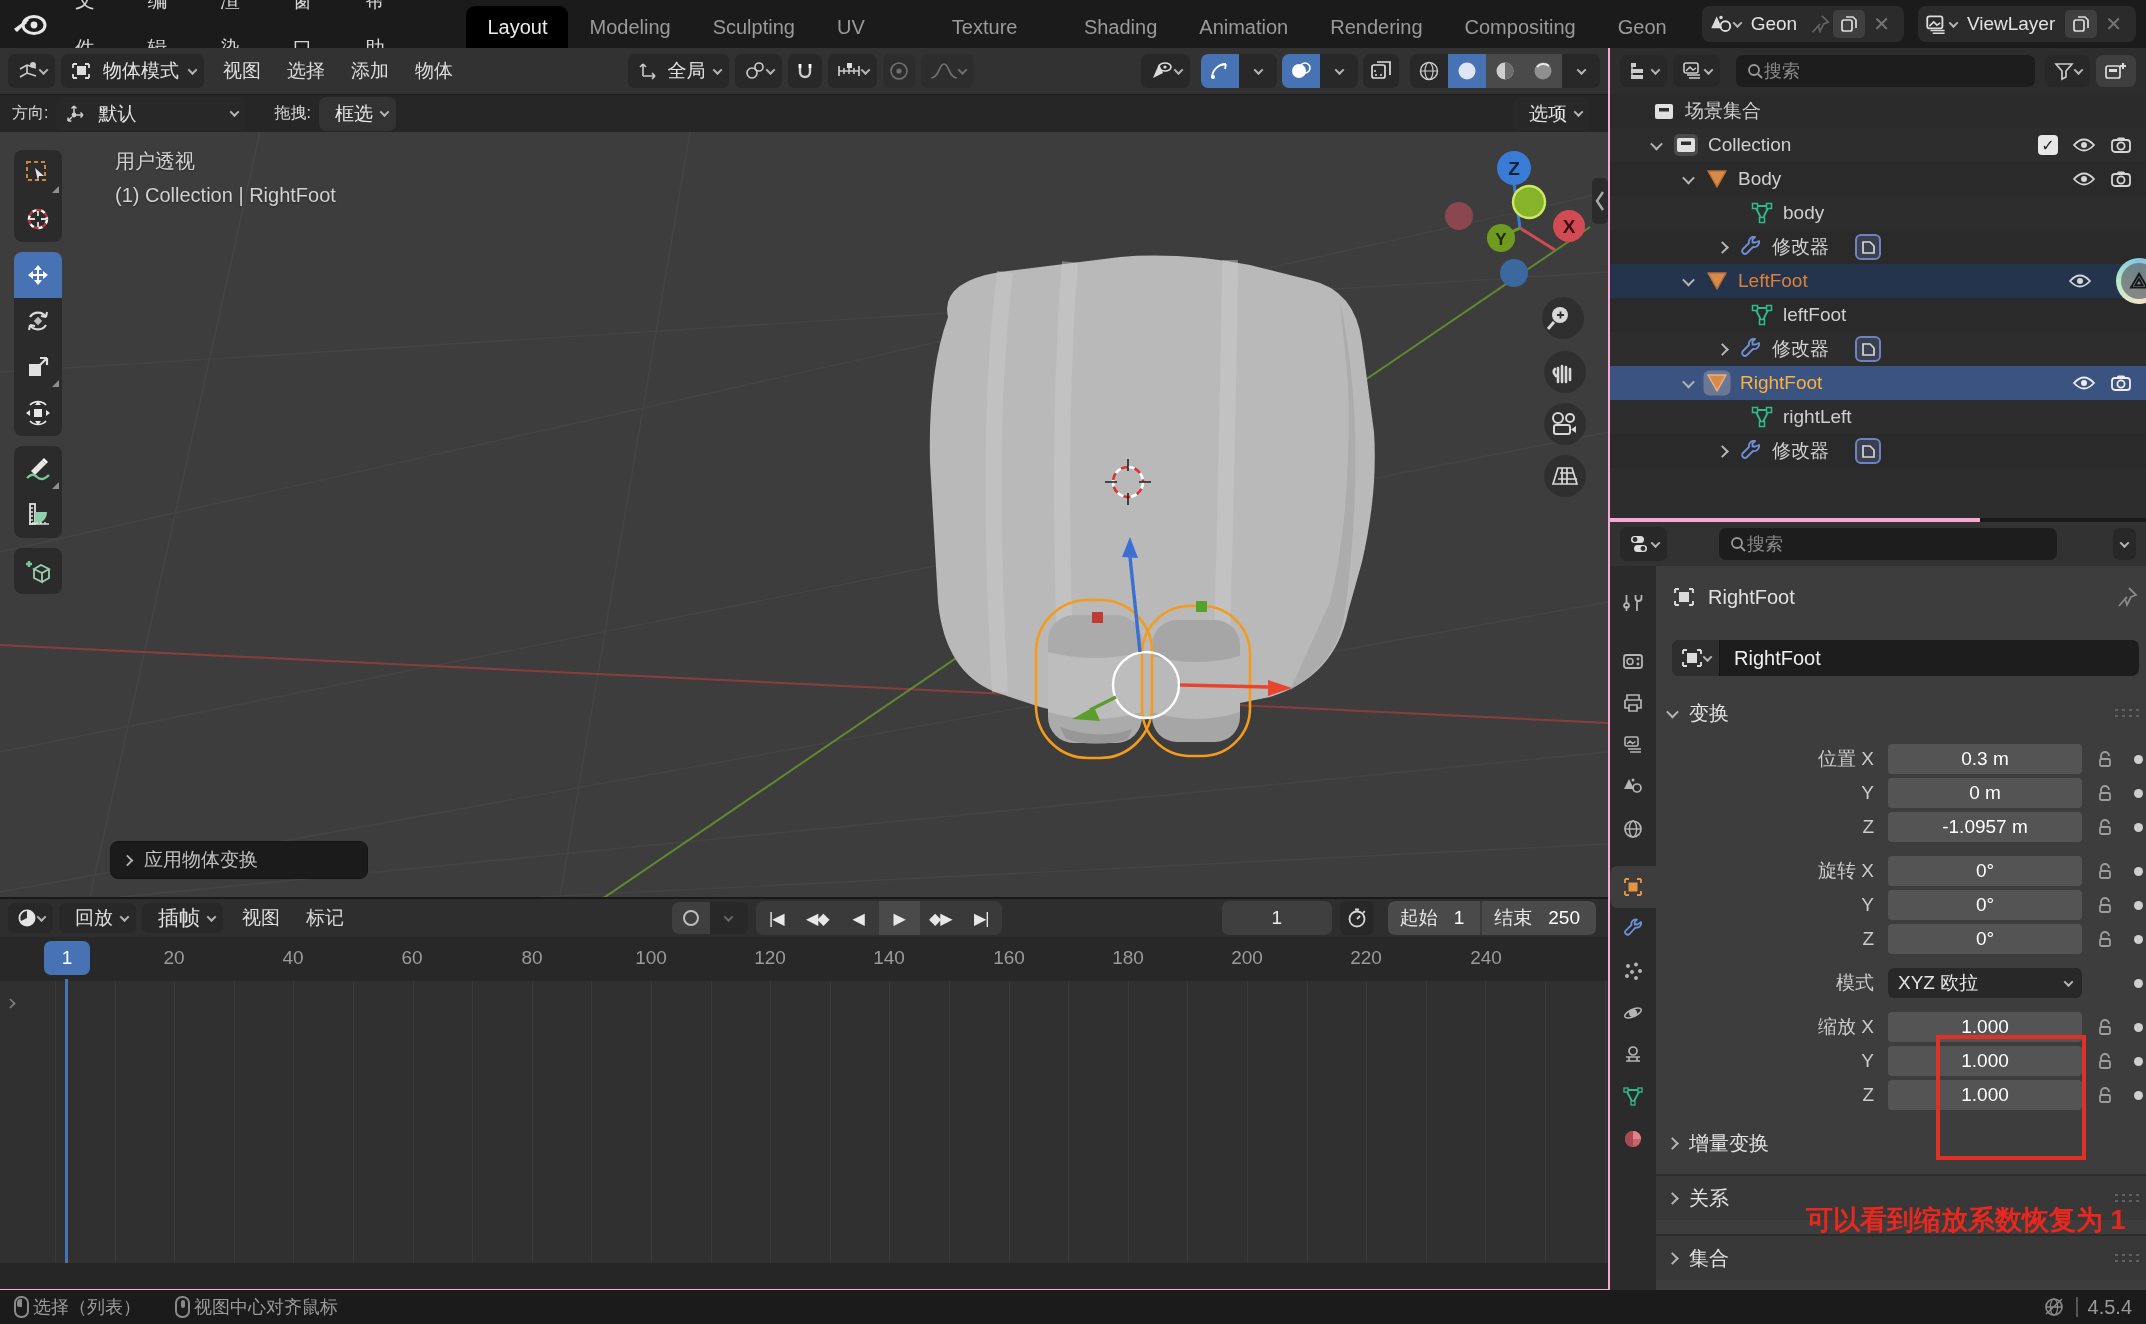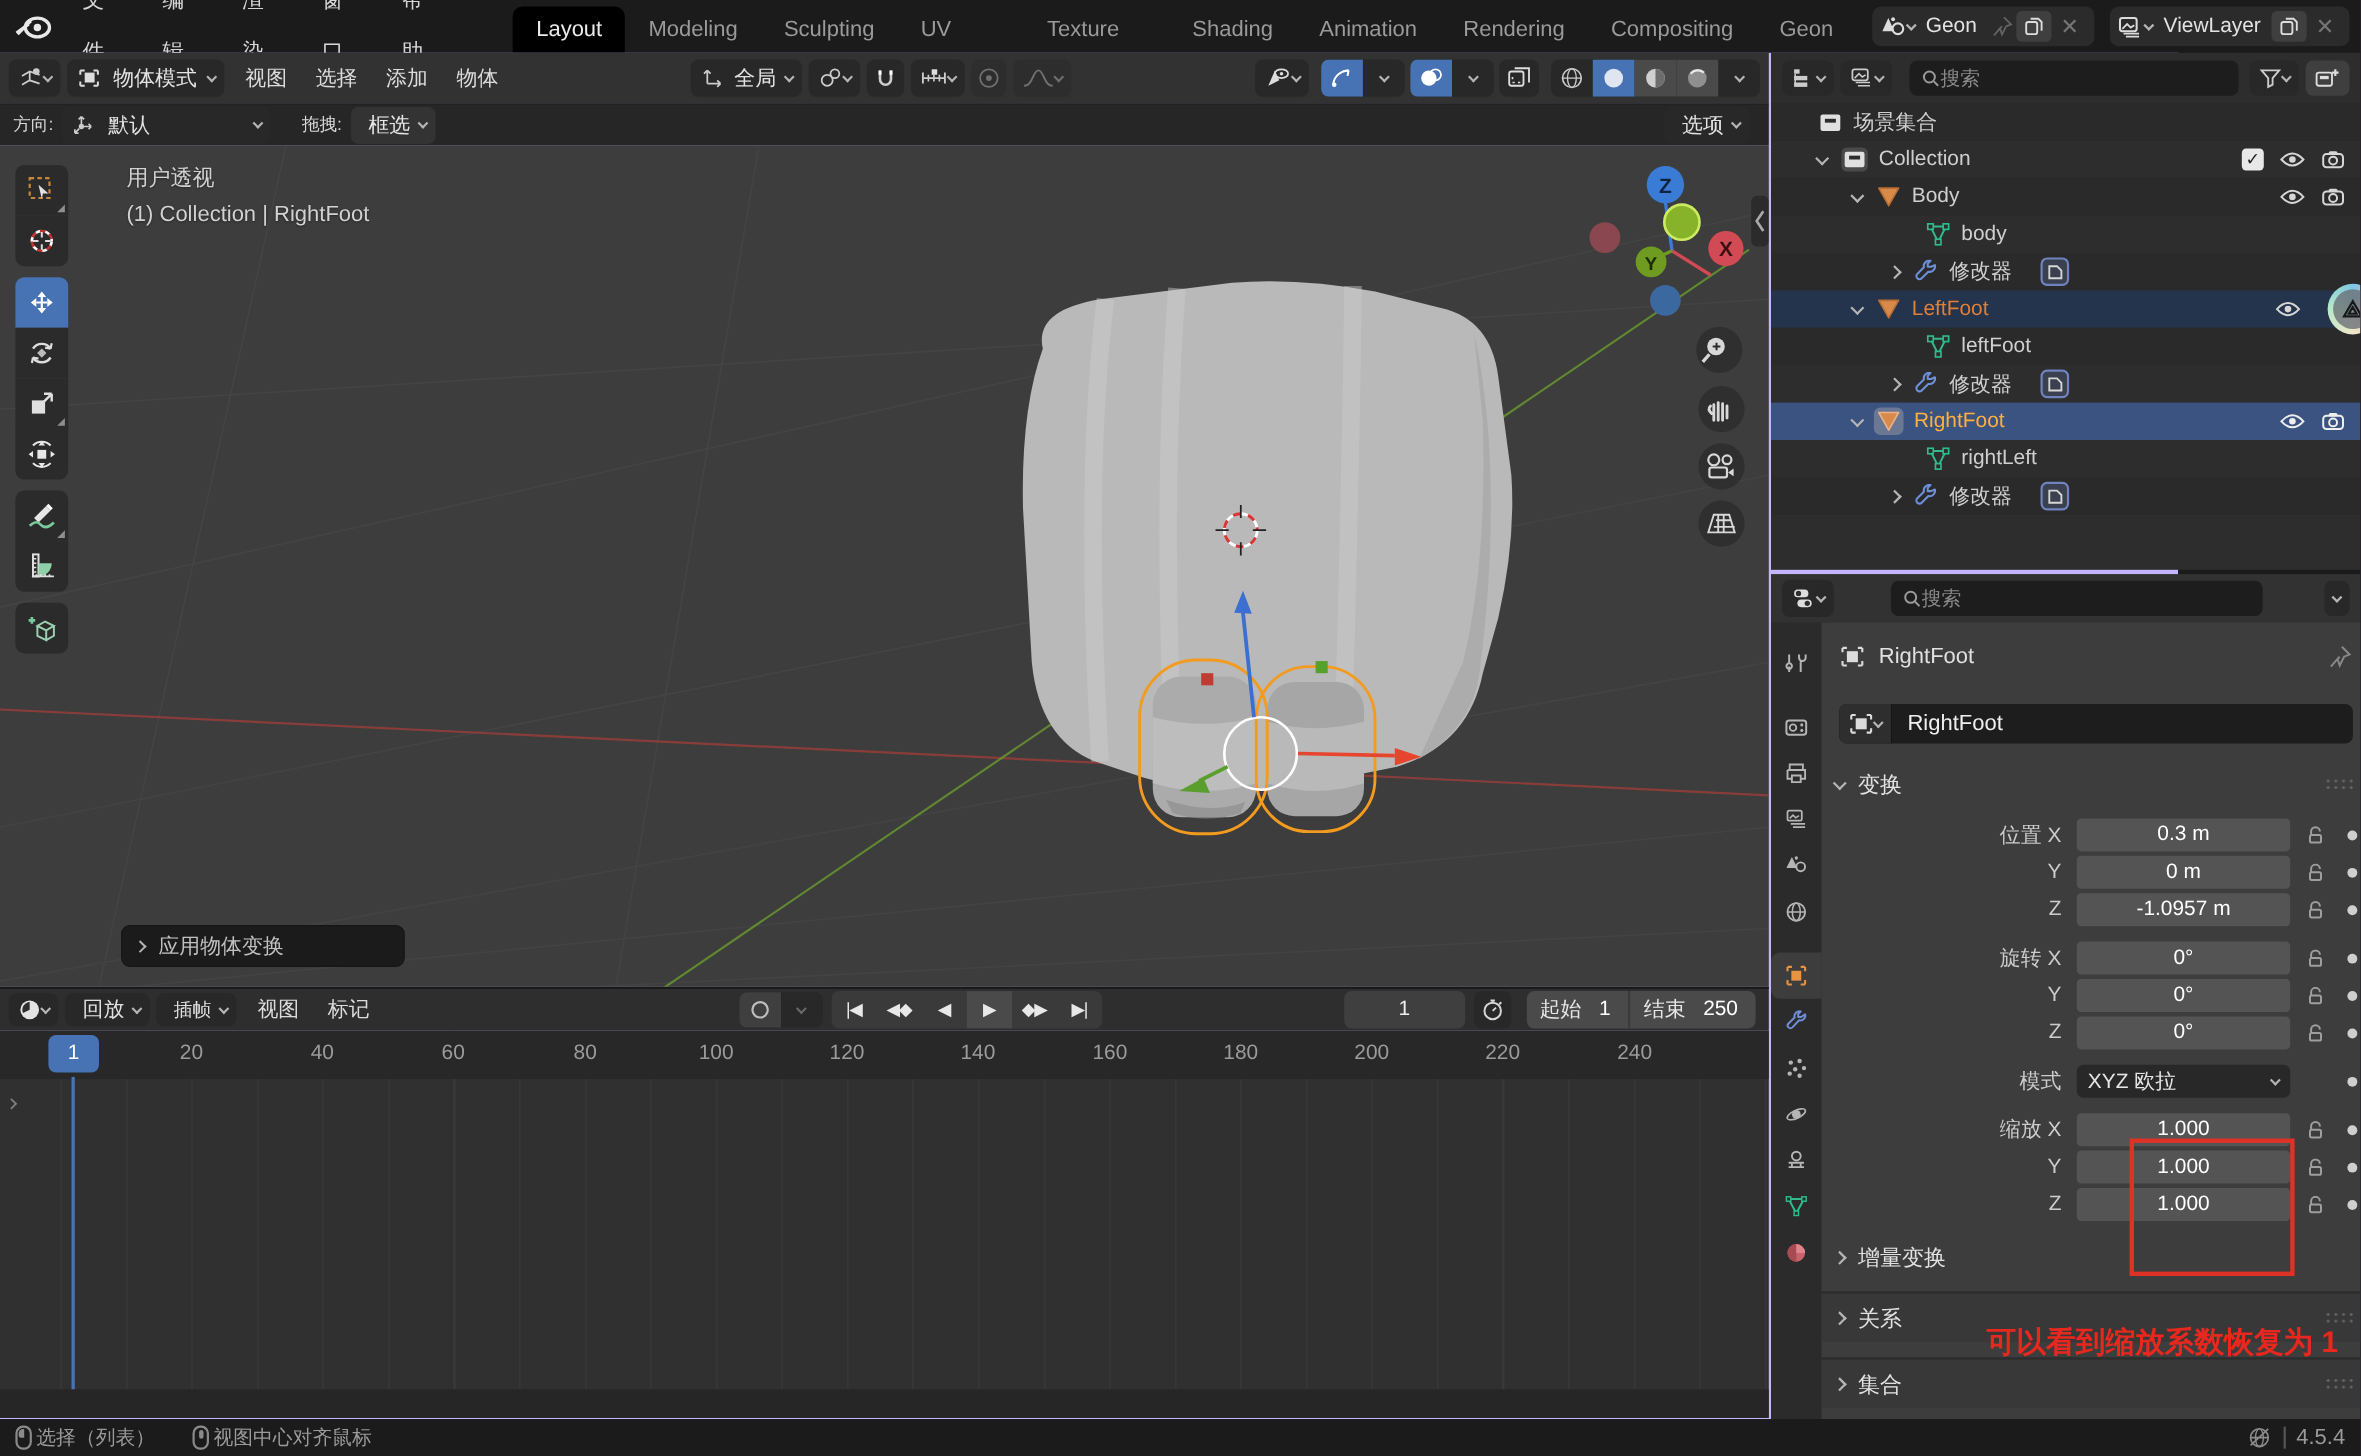--- a/index.html
+++ b/index.html
@@ -18,21 +18,21 @@
   .wicon{width:26px;height:22px;}
   .dim{opacity:.45;}
   .copy-seg{background:#3f3f3f;border-radius:5px;width:32px;height:28px;display:flex;align-items:center;justify-content:center;}
 
   
   .cv{width:9px;height:9px;border-left:2px solid #b5b5b5;border-bottom:2px solid #b5b5b5;transform:rotate(-45deg) translate(1px,-1px);display:inline-block;flex:none;}
   .cr{width:9px;height:9px;border-left:2px solid #b5b5b5;border-bottom:2px solid #b5b5b5;transform:rotate(-135deg);display:inline-block;flex:none;}
   .cv.sm{width:7px;height:7px;}
 
   
-  .main{position:absolute;left:0;top:48px;width:1980px;height:1242px;display:flex;background:#c4b5fd;}
+  .main{position:absolute;left:0;top:48px;width:1980px;height:1242px;display:flex;background:#f9a8d4;}
   .left-col{width:1608px;flex:none;display:flex;flex-direction:column;}
   .right-col{width:536px;flex:none;margin-left:2px;display:flex;flex-direction:column;}
 
   
   .vp-header{height:46px;background:#323232;display:flex;align-items:center;padding:0 8px;flex:none;}
   .vp-tools{height:38px;background:#262626;display:flex;align-items:center;padding:0 12px;flex:none;border-top:1px solid #1f1f1f;}
   .hbtn{display:flex;align-items:center;background:#282828;border-radius:7px;height:34px;padding:0 8px;margin-right:6px;}
   .hmenu{font-size:19px;color:#dcdcdc;padding:0 13px;}
   .hlabel{font-size:16px;color:#d8d8d8;margin-right:8px;}
   .seg{display:flex;align-items:center;background:#282828;border-radius:7px;height:34px;overflow:hidden;margin-left:5px;}
@@ -547,21 +547,21 @@
             <circle cx="11" cy="11" r="8.5" fill="#e4e4e4"></circle>
             <path d="M11 11 L11 4 A7 7 0 0 0 5 14 Z" fill="#2e2e2e"></path>
           </svg>
           <span class="cv sm"></span>
         </div>
         <div class="hbtn" style="height:30px;">
           <span style="font-size:19px;color:#e0e0e0;padding:0 8px;">回放</span>
           <span class="cv sm"></span>
         </div>
         <div class="hbtn" style="height:30px;">
-          <span style="font-size:17px;color:#e0e0e0;padding:0 8px;">插帧</span>
+          <span style="font-size:21px;color:#e0e0e0;padding:0 8px;">插帧</span>
           <span class="cv sm"></span>
         </div>
         <div class="hmenu">视图</div>
         <div class="hmenu">标记</div>
         <div class="spacer"></div>
         <div class="seg" style="height:32px;">
           <div class="sbtn" style="background:#3f3f3f;">
             <svg width="18" height="18" viewBox="0 0 18 18">
               <circle cx="9" cy="9" r="7" fill="none" stroke="#bdbdbd" stroke-width="2"></circle>
             </svg>

